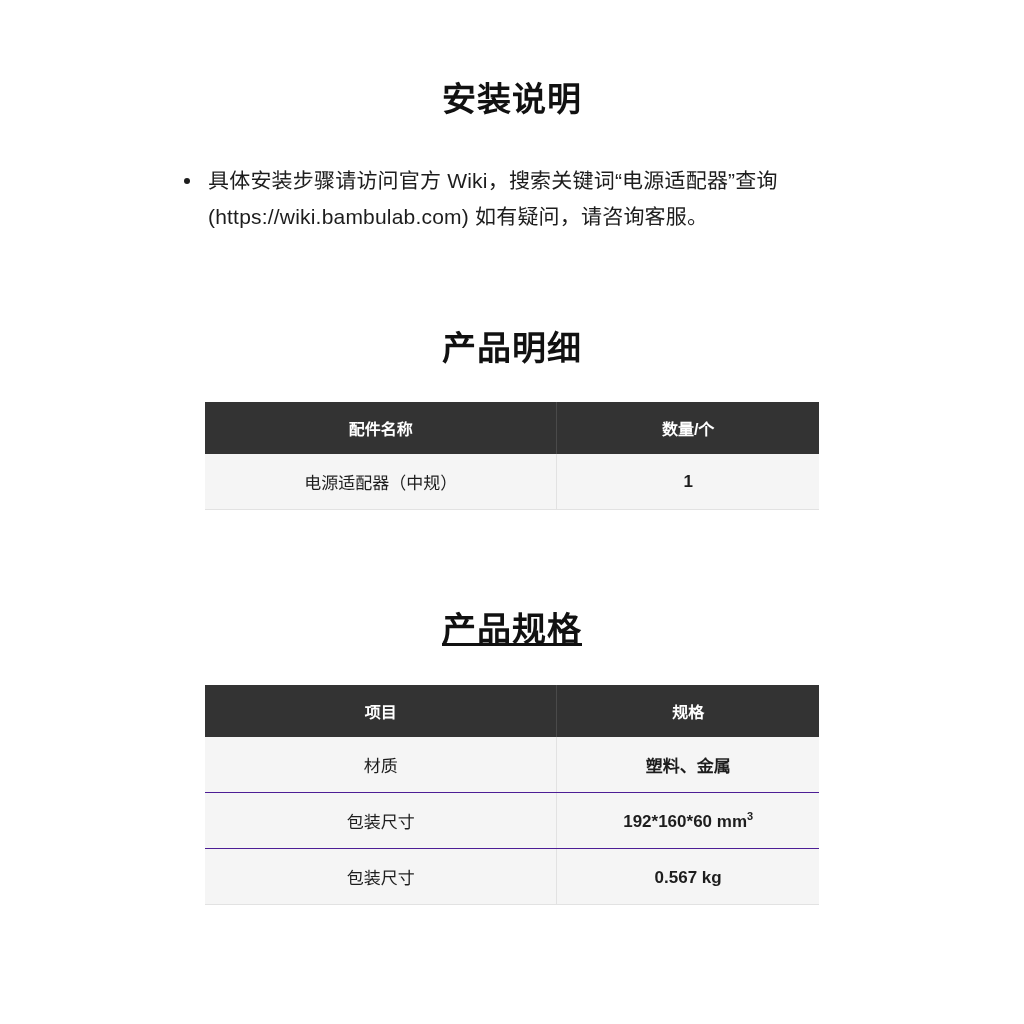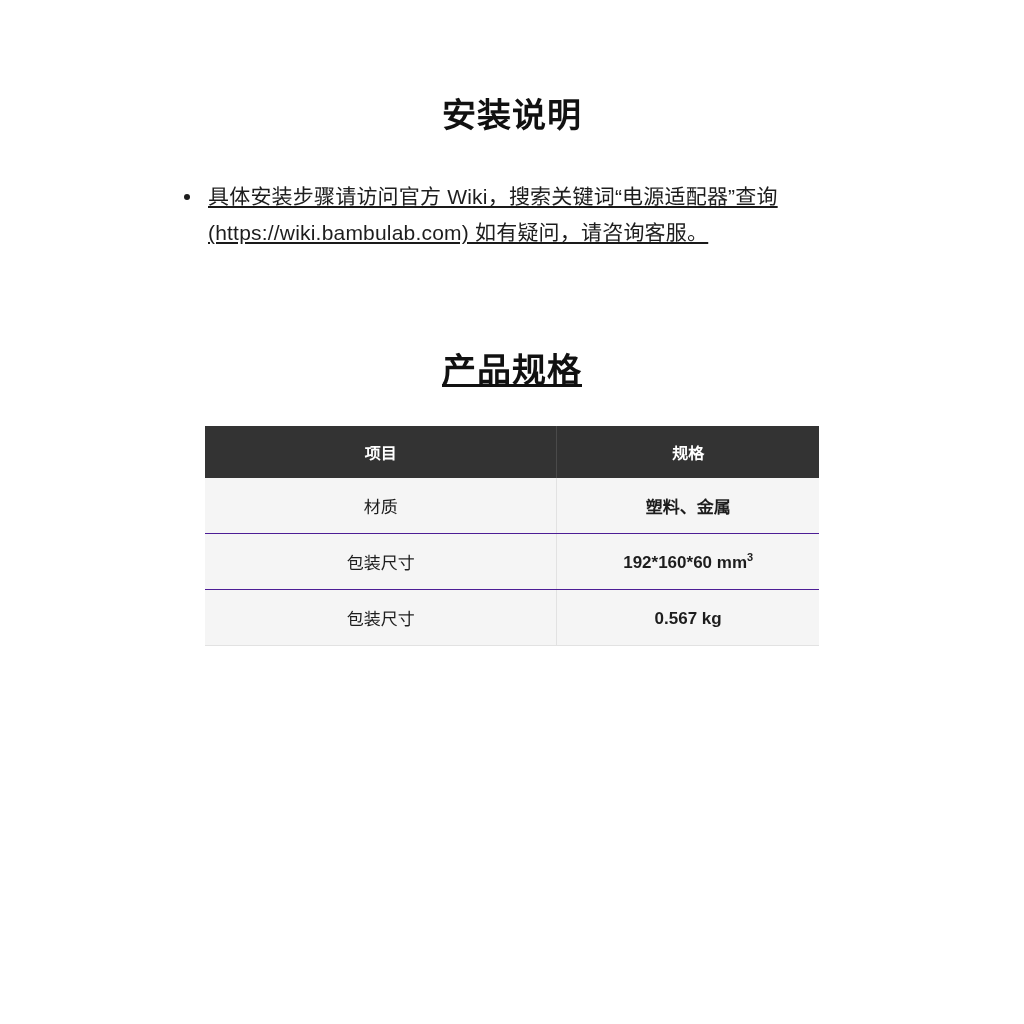--- a/index.html
+++ b/index.html
@@ -22,35 +22,34 @@
     padding: 0;
     overflow: hidden;
   }
 
   .section-title {
     text-align: center;
     font-size: 34px;
     font-weight: bold;
     letter-spacing: 1px;
     color: #111111;
-    margin: 16px;
+    margin: 0;
   }
 
   
   .install-block {
     padding-top: 72px;
   }
   .bullet-list {
     margin: 8px;
     padding: 0;
     list-style: none;
     width: 640px;
     margin-left: 180px;
     margin-top: 42px;
-    text-decoration: underline;
   }
   .bullet-item {
     position: relative;
     padding-left: 28px;
     font-size: 21px;
     line-height: 36px;
     color: #1d1d1d;
     letter-spacing: 0.2px;
   }
   .bullet-dot {
@@ -113,20 +112,43 @@
   <section class="install-block">
     <h2 class="section-title">安装说明</h2>
     <ul class="bullet-list">
       <li class="bullet-item">
         <span class="bullet-dot"></span>
         <span>具体安装步骤请访问官方 Wiki，搜索关键词“电源适配器”查询(https://wiki.bambulab.com) 如有疑问，请咨询客服。</span>
       </li>
     </ul>
   </section>
 
+  <section>
+    <h2 class="section-title title-details">产品明细</h2>
+    <div class="table-wrap details-table-wrap">
+      <table class="spec">
+        <colgroup>
+            <col class="c1">
+            <col class="c2">
+          </colgroup>
+        <thead>
+          <tr>
+            <th>配件名称</th>
+            <th>数量/个</th>
+          </tr>
+        </thead>
+        <tbody>
+          <tr>
+            <td>电源适配器（中规）</td>
+            <td class="value">1</td>
+          </tr>
+        </tbody>
+      </table>
+    </div>
+  </section>
 
   <section>
     <h2 class="section-title title-spec">产品规格</h2>
     <div class="table-wrap spec-table-wrap">
       <table class="spec">
         <colgroup>
             <col class="c1">
             <col class="c2">
           </colgroup>
         <thead>

